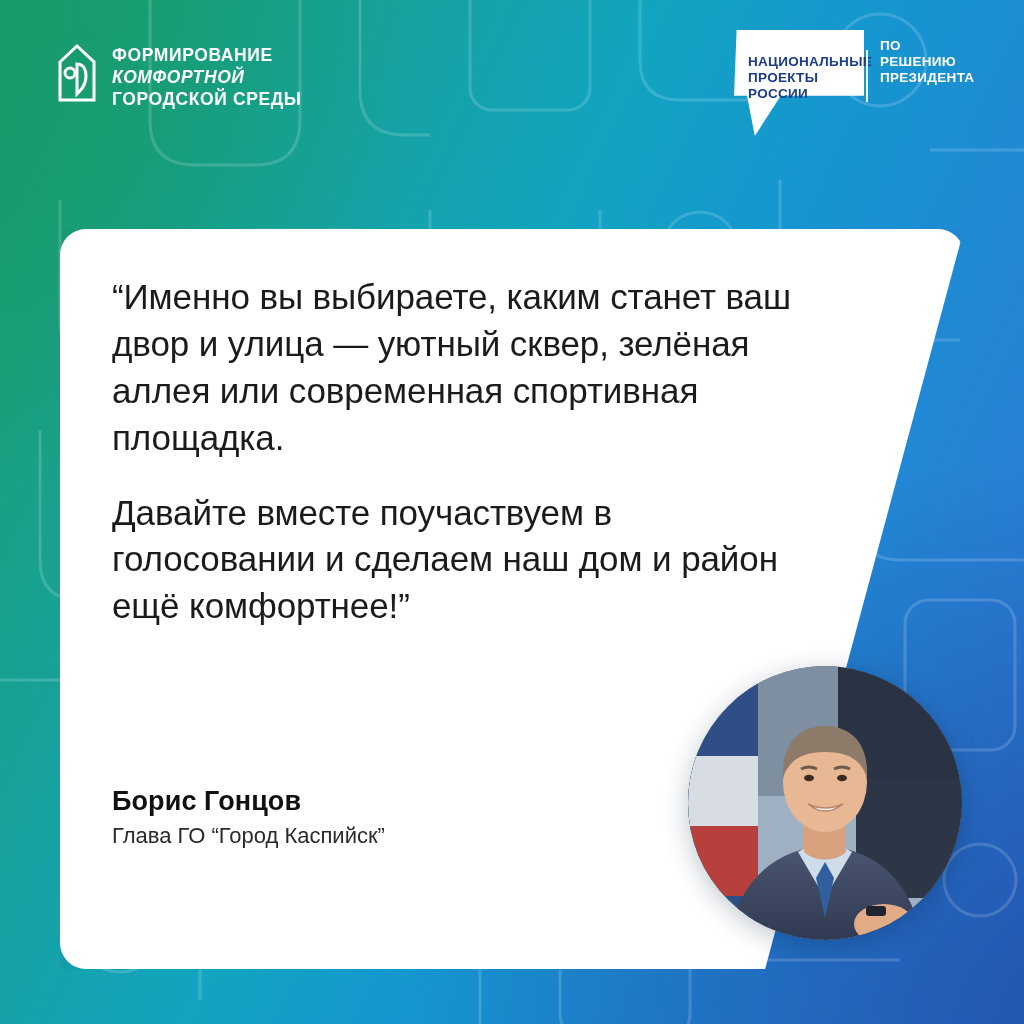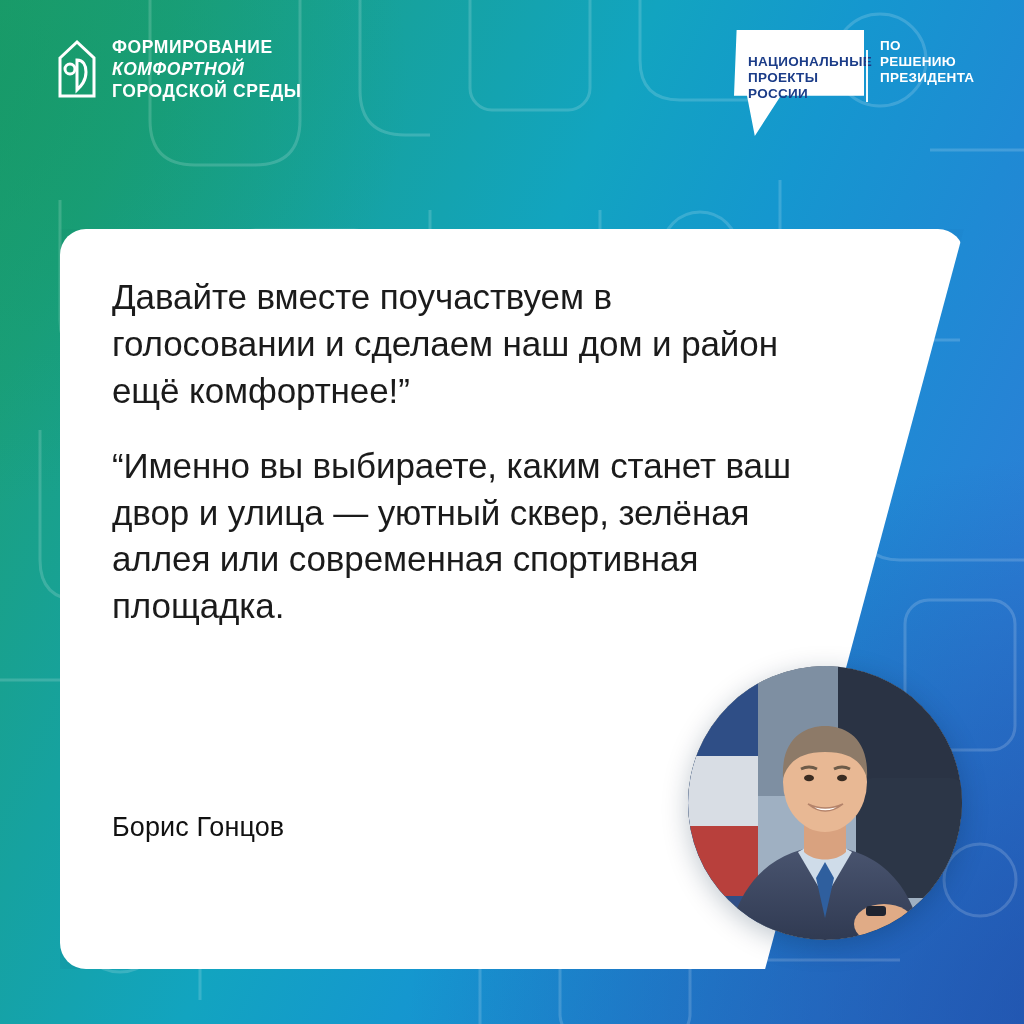--- a/index.html
+++ b/index.html
@@ -50,20 +50,21 @@
     align-items: center;
     gap: 14px;
   }
   .logo-mark { width: 42px; height: 62px; flex: none; }
   .logo-text {
     color: #ffffff;
     font-size: 17.5px;
     line-height: 1.26;
     letter-spacing: 0.6px;
     text-transform: uppercase;
+    margin-top: 8px;
   }
   .logo-text .l1 { font-weight: 700; }
   .logo-text .l2 { font-weight: 700; font-style: italic; }
   .logo-text .l3 { font-weight: 700; text-align: right; }
 
   .np-logo {
     position: absolute;
     right: 54px;
     top: 30px;
     width: 236px;
@@ -145,21 +146,21 @@
   .quote p:last-child { margin-bottom: 0; }
 
   .person {
     position: absolute;
     left: 52px;
     bottom: 120px;
   }
   .person-name {
     color: #111111;
     font-size: 27px;
-    font-weight: 400;
+    font-weight: 700;
     letter-spacing: 0.1px;
     margin-bottom: 6px;
   }
   .person-role {
     color: #2a2a2a;
     font-size: 22px;
     font-weight: 400;
   }
 
   
@@ -239,25 +240,26 @@
     <div class="np-divider"></div>
     <div class="np-right">
       <div>По решению</div>
       <div>Президента</div>
     </div>
   </div>
 
   <div class="card">
     <div class="card-inner">
       <div class="quote">
+        <p>“Именно вы выбираете, каким станет ваш двор и улица — уютный сквер, зелёная аллея или современная спортивная площадка.</p>
         <p>Давайте вместе поучаствуем в голосовании и сделаем наш дом и район ещё комфортнее!”</p>
-        <p>“Именно вы выбираете, каким станет ваш двор и улица — уютный сквер, зелёная аллея или современная спортивная площадка.</p>
       </div>
       <div class="person">
         <div class="person-name">Борис Гонцов</div>
+        <div class="person-role">Глава ГО “Город Каспийск”</div>
       </div>
     </div>
   </div>
 
   <div class="portrait">
     <svg viewBox="0 0 274 274" aria-hidden="true">
       <defs>
         <clipPath id="circ">
             <circle cx="137" cy="137" r="137"></circle>
           </clipPath>

